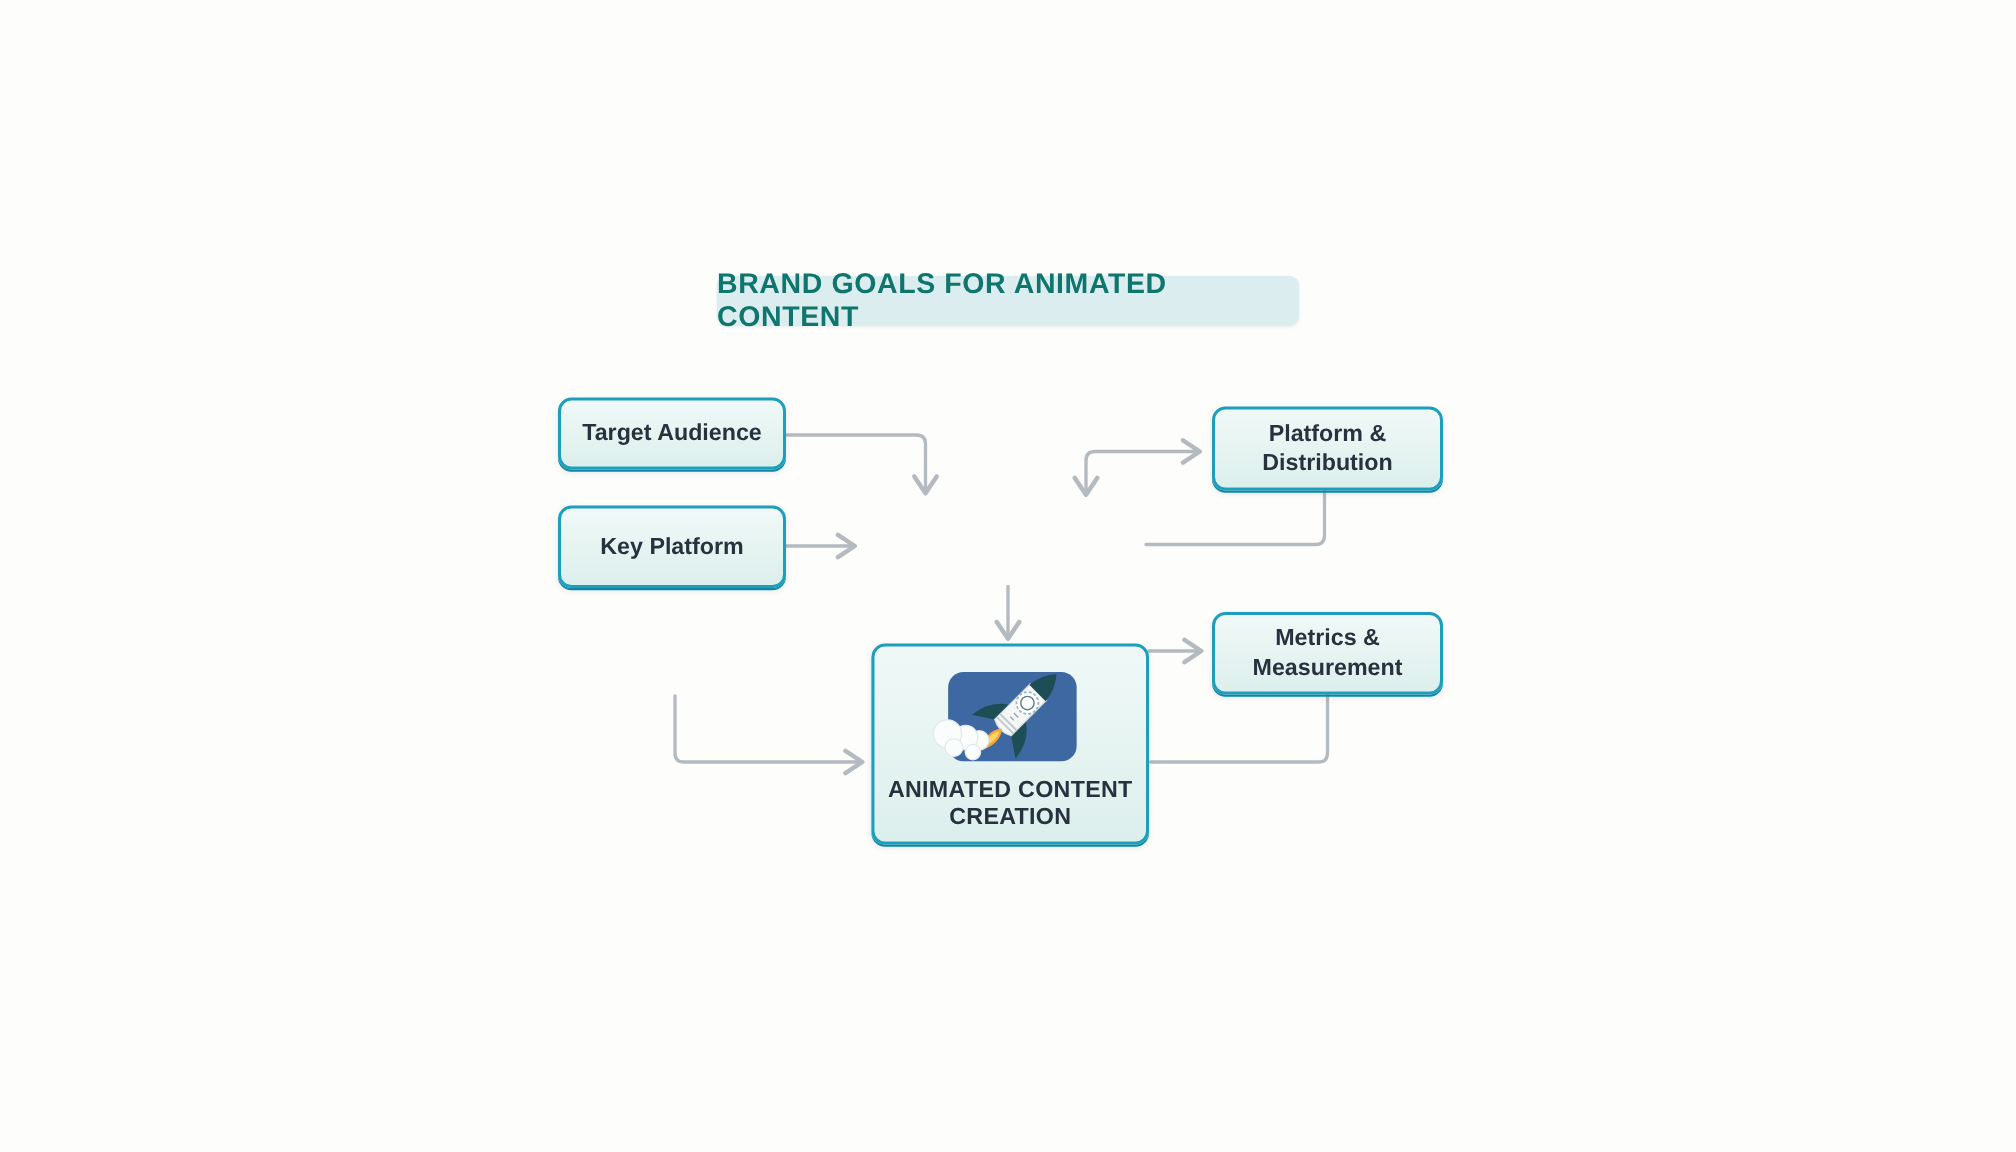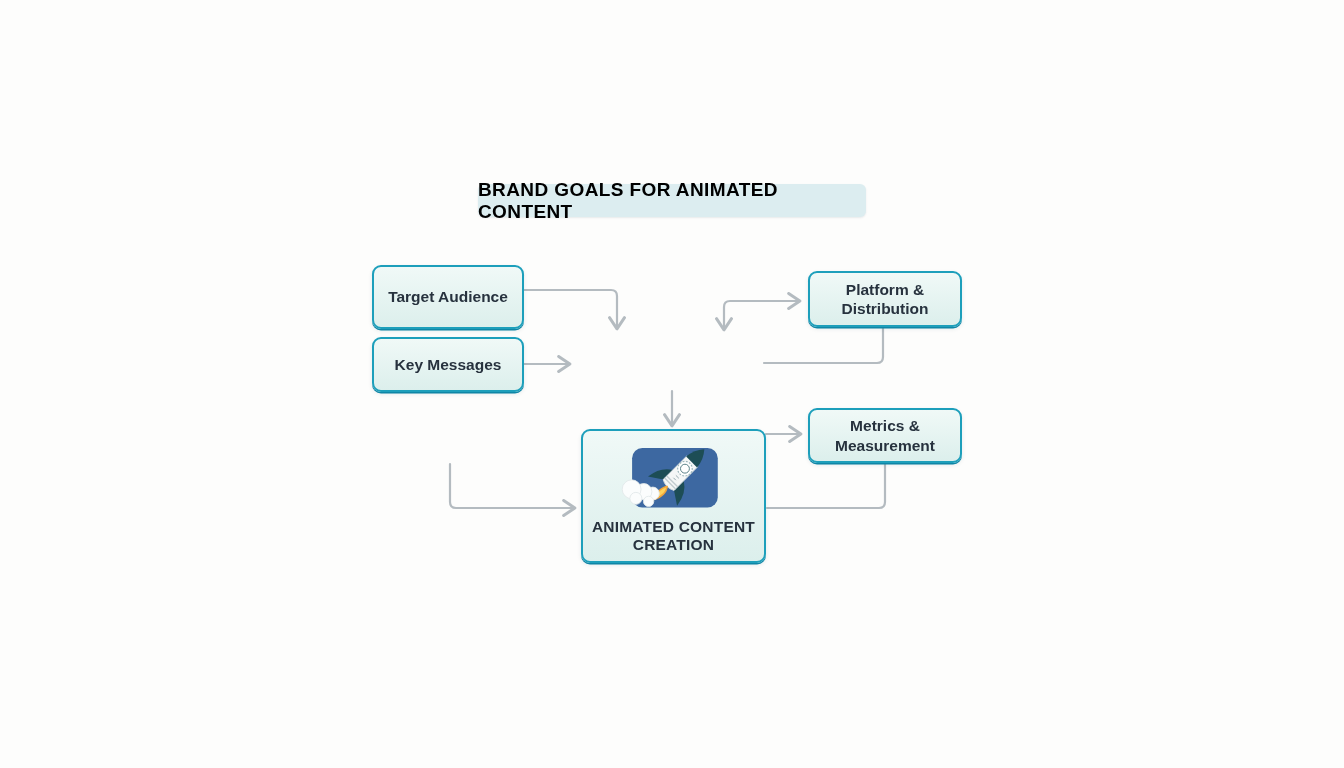--- a/index.html
+++ b/index.html
@@ -30,21 +30,21 @@
   }
   .title-pill{
     position:absolute;
     left:478px; top:184px;
     width:388px; height:33px;
     background:var(--title-bg);
     border-radius:6px;
     display:flex; align-items:center; justify-content:center;
     font-size:19px; font-weight:bold;
     letter-spacing:.4px;
-    color:#000000;
+    color:#0f766e;
     box-shadow:0 1px 2px rgba(40,70,90,.10);
   }
   .connector-layer{
     position:absolute; left:0; top:0;
     width:1344px; height:768px;
     z-index:1;
   }
   .connector-layer path.conn{
     fill:none;
     stroke:var(--connector);
@@ -68,21 +68,21 @@
     border-radius:9px;
     display:flex; flex-direction:column;
     align-items:center; justify-content:center;
     text-align:center;
     font-weight:bold;
     font-size:15.5px;
     line-height:1.25;
     color:var(--text-dark);
     box-shadow:0 1.5px 0 var(--node-border-dark), 0 2px 4px rgba(20,60,80,.10);
   }
-  .node-target-audience      {left:372px; top:265px; width:152px; height:64px;}
+  .node-target-audience      {left:372px; top:265px; width:152px; height:48px;}
   .node-key-messages         {left:372px; top:337px; width:152px; height:55px;}
   .node-call-to-action       {left:372px; top:409px; width:152px; height:55px;}
   .node-content-strategy     {left:575px; top:336px; width:189px; height:55px; font-size:16.5px;}
   .node-platform-distribution{left:808px; top:271px; width:154px; height:56px; padding:0 19px;}
   .node-metrics-measurement  {left:808px; top:408px; width:154px; height:55px; padding:6px 10px;}
   .node-animated-content     {left:581px; top:429px; width:185px; height:134px; justify-content:center; padding-top:3px;}
   .acc-label{
     font-size:15.5px;
     line-height:1.2;
     padding:0 8px 6px 8px;
@@ -121,21 +121,21 @@
     <path class="conn" d="M766,434 L799,434" marker-end="url(#arrow)"></path>
 
     <path class="conn" d="M885,463 L885,502 Q885,508 879,508 L767,508"></path>
   </svg>
 
   <div class="node node-target-audience">
     <span>Target Audience</span>
   </div>
 
   <div class="node node-key-messages">
-    <span>Key Messages</span>
+    <span>Key Platform</span>
   </div>
 
 
 
   <div class="node node-platform-distribution">
     <span>Platform &amp; Distribution</span>
   </div>
 
   <div class="node node-metrics-measurement">
     <span>Metrics &amp; Measurement</span>

